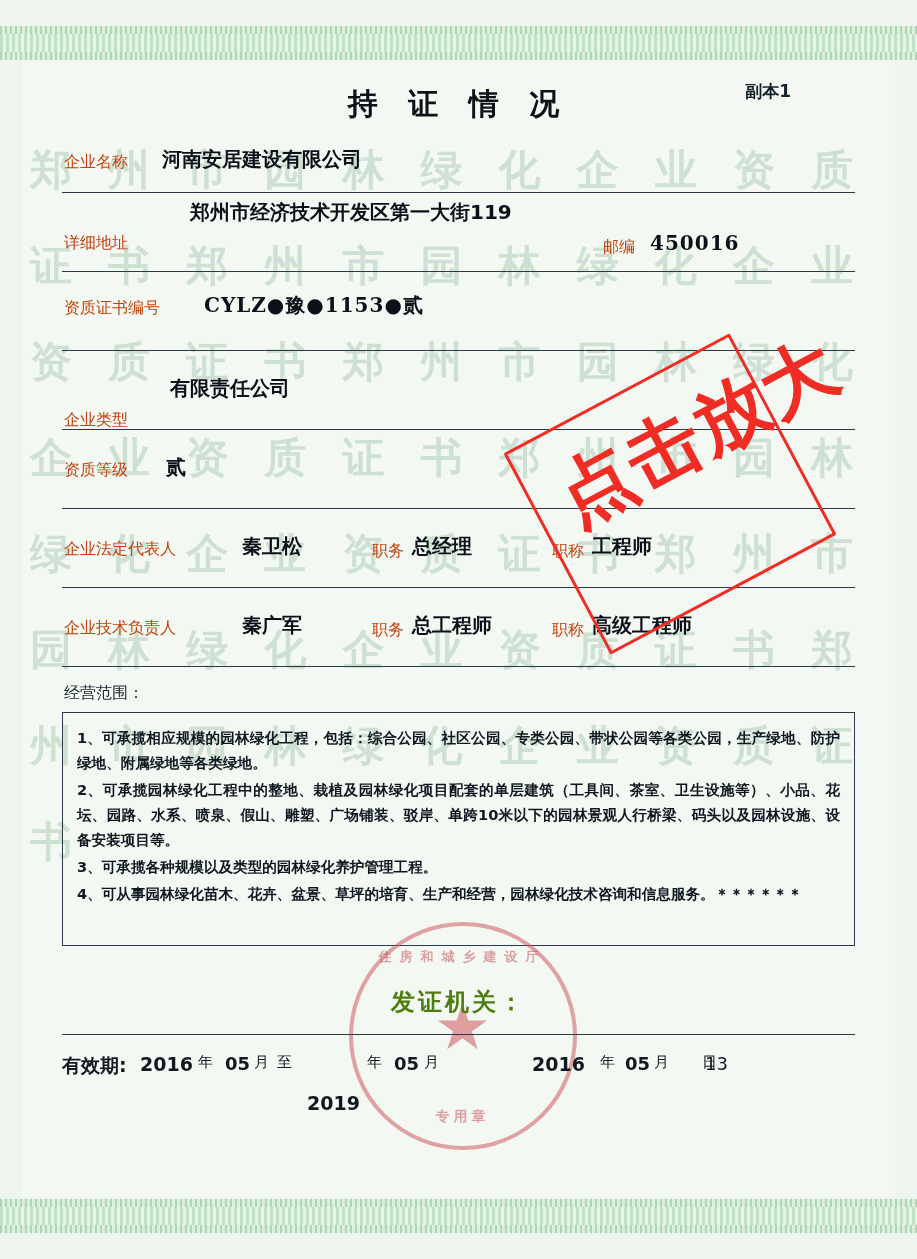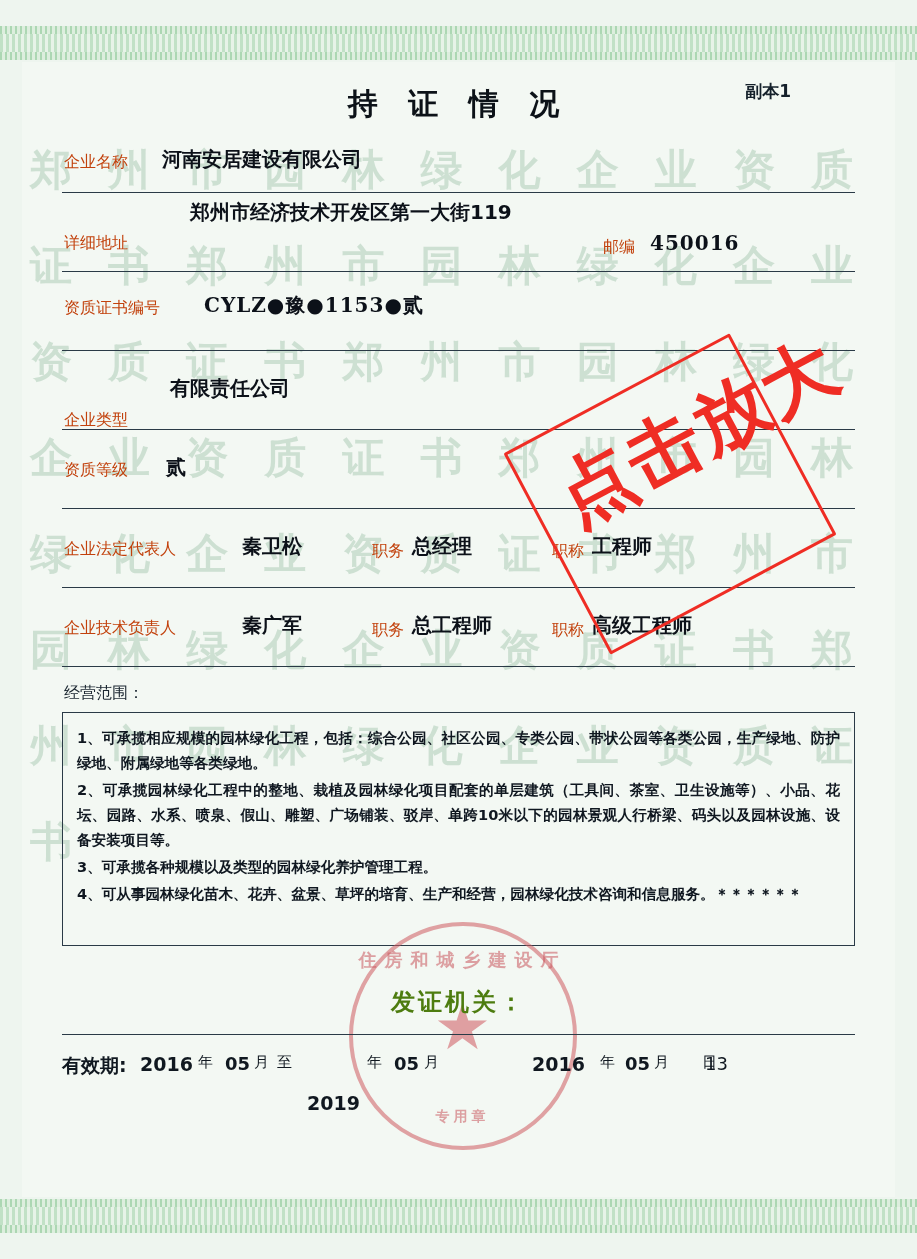--- a/index.html
+++ b/index.html
@@ -187,21 +187,21 @@
     top: 46%;
     transform: translate(-50%,-50%);
     font-size: 64px;
     color: rgba(205, 85, 92, 0.55);
   }
   .seal-arc-top, .seal-arc-bottom {
     position: absolute;
     left: 0; right: 0;
     text-align: center;
     color: rgba(200, 85, 92, 0.55);
-    font-size: 18px;
+    font-size: 13px;
     font-weight: 700;
     letter-spacing: 8px;
     font-family: "DejaVu Serif", serif;
   }
   .seal-arc-top { top: 22px; }
   .seal-arc-bottom { bottom: 20px; font-size: 14px; letter-spacing: 4px; }
 
   
   .validity {
     position: relative;

